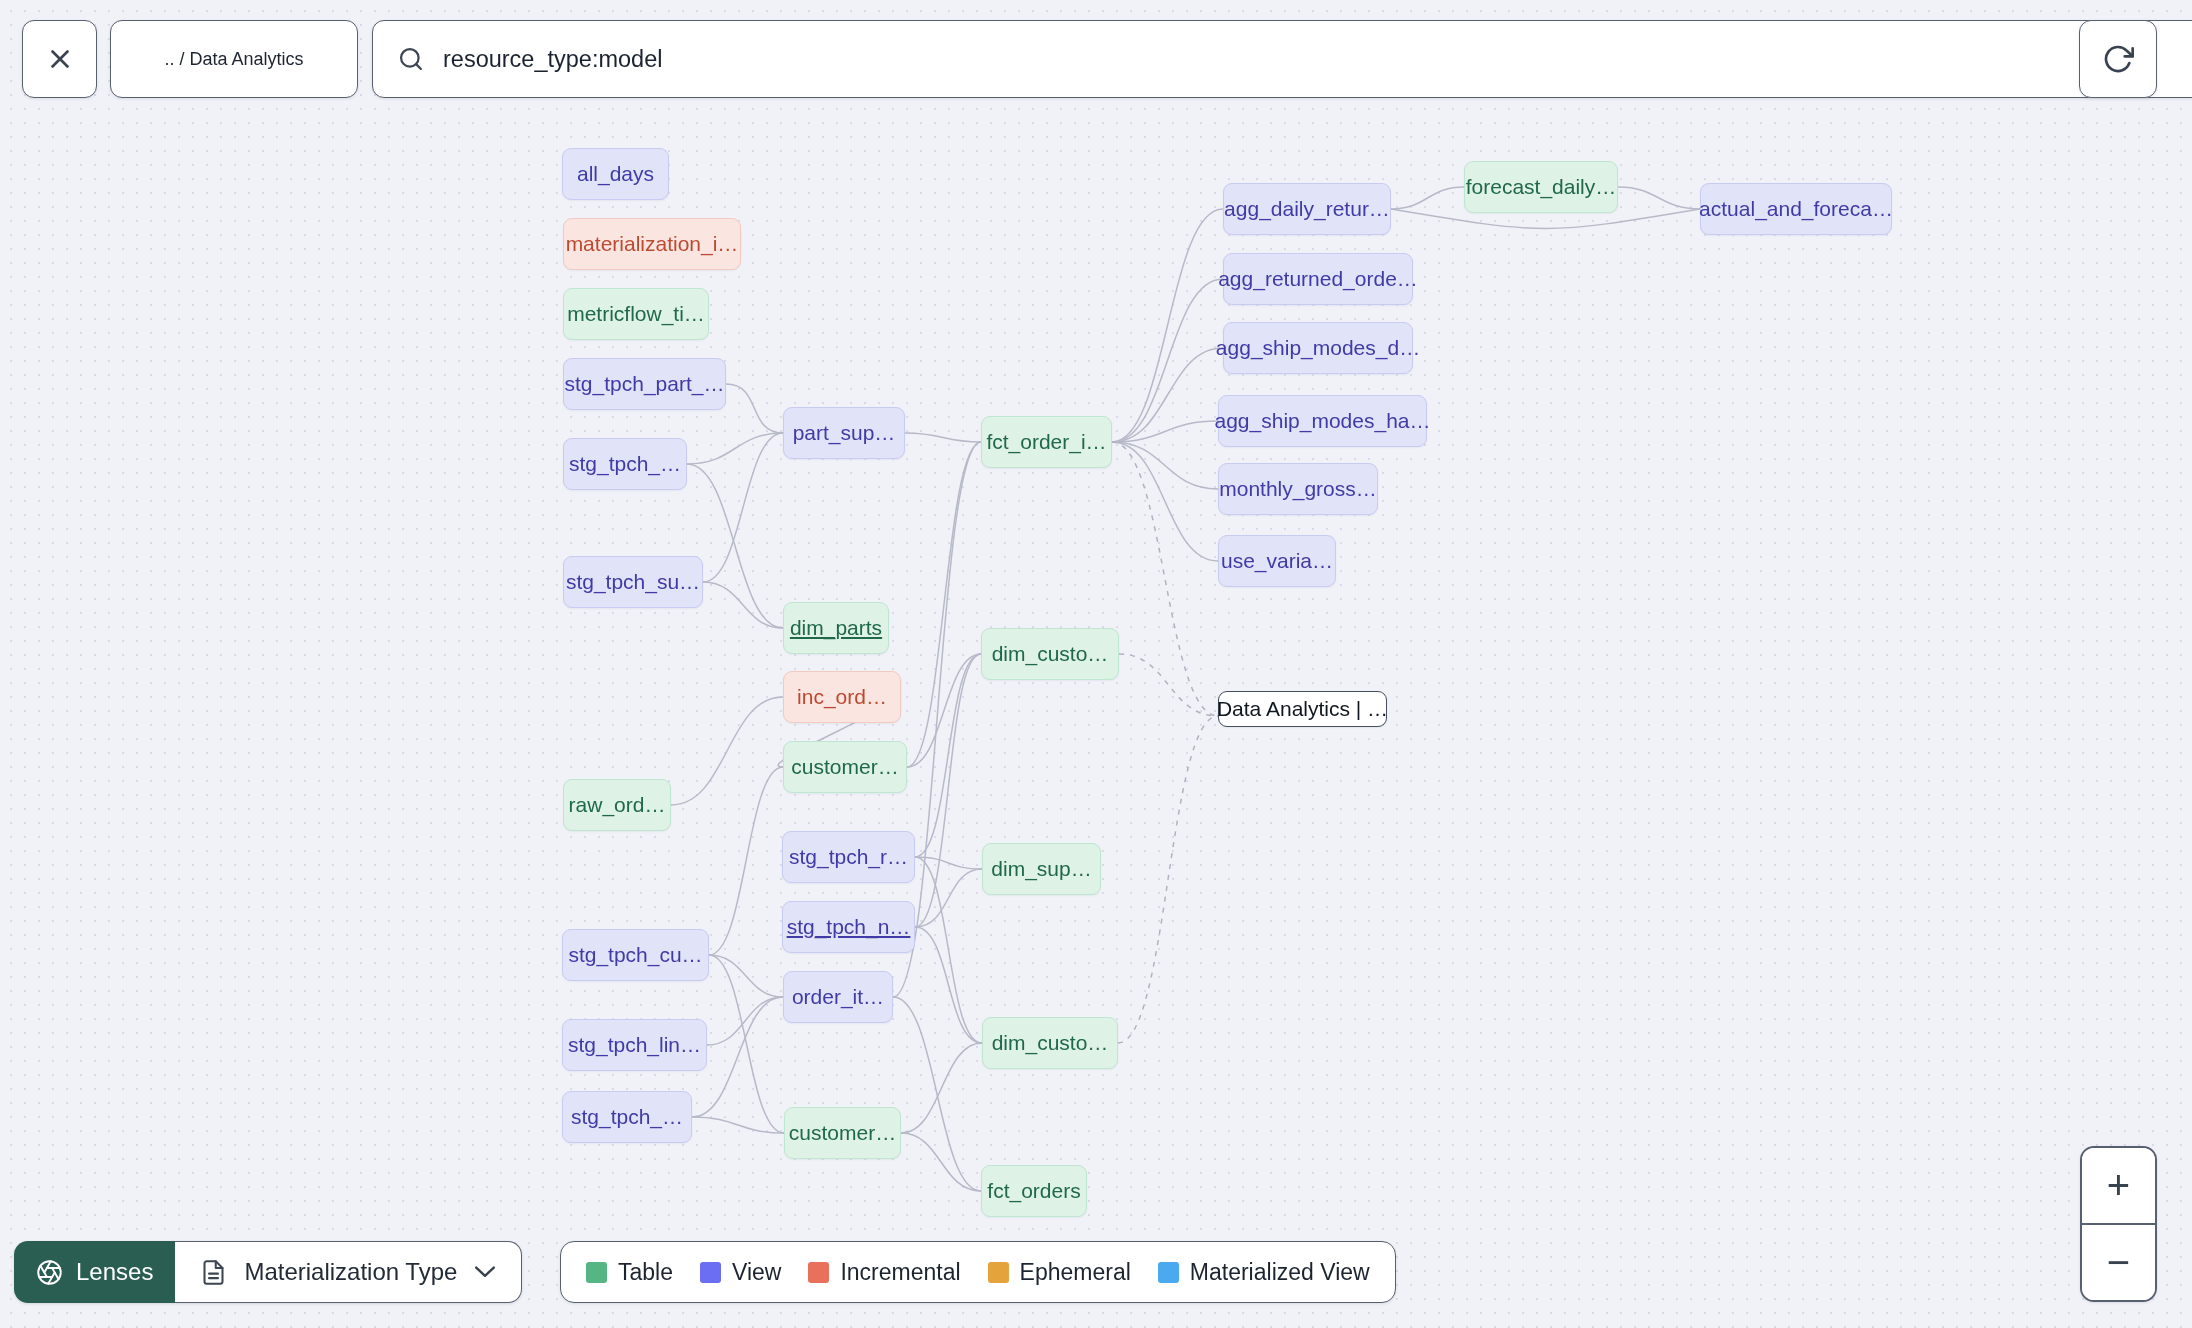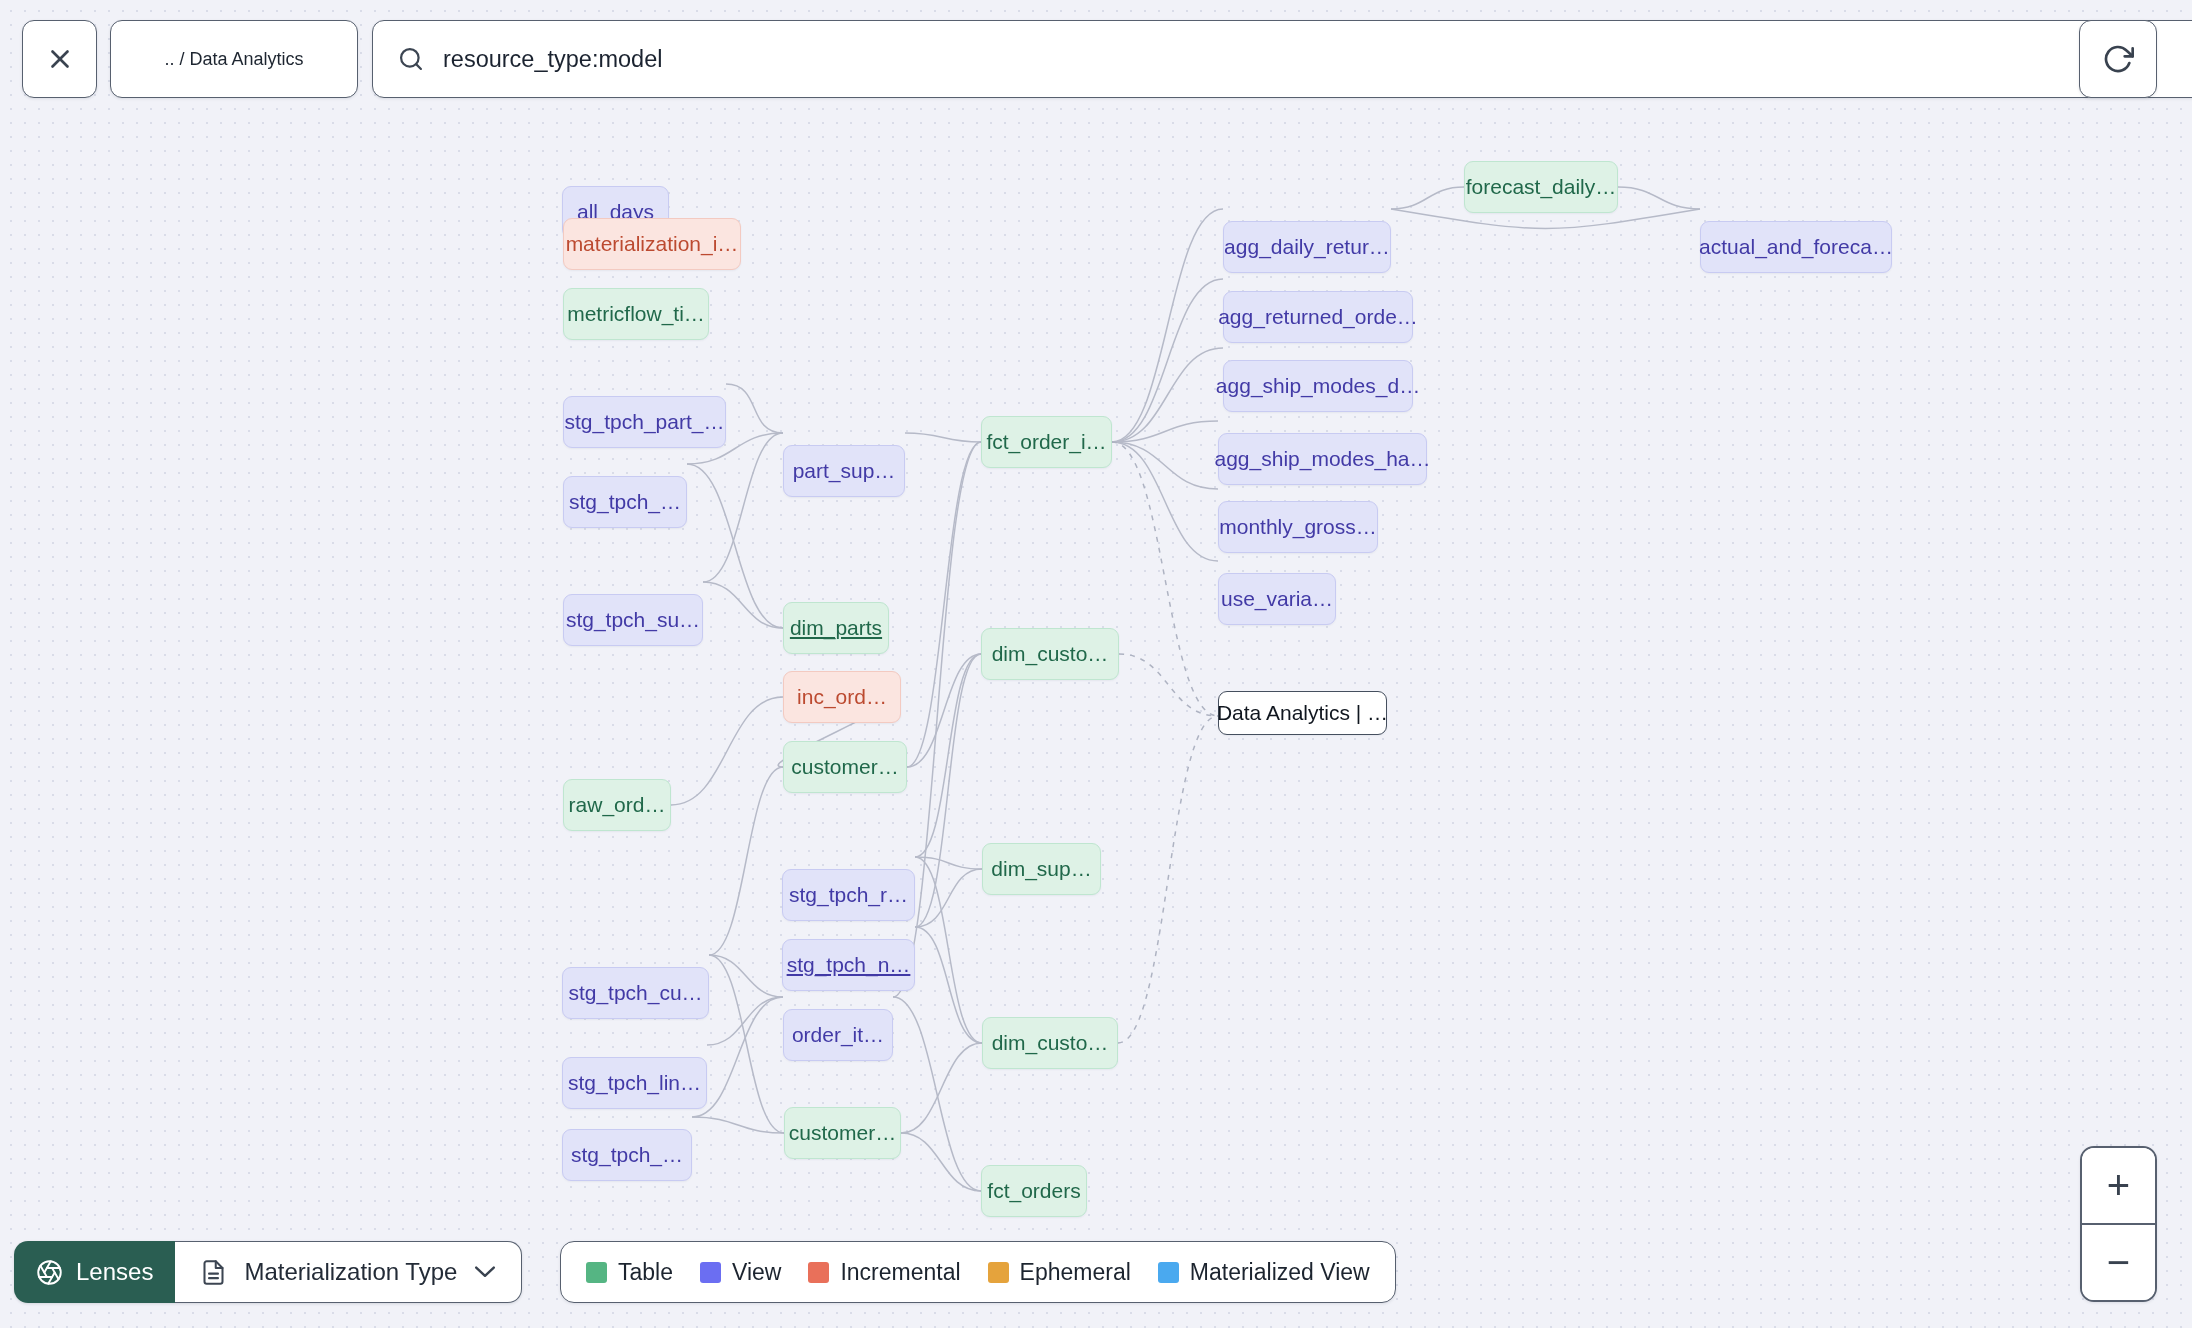--- a/index.html
+++ b/index.html
@@ -13,21 +13,21 @@
     background-size:14px 14px;background-position:4px 4px;}
   #edges{position:absolute;left:0;top:0;z-index:1;}
   #nodes{position:absolute;left:0;top:0;z-index:2;}
   .edge{fill:none;stroke:var(--edge,#b6bac8);stroke-width:1.5;}
   .edge.dashed{stroke:var(--edge-dashed,#aeb3c2);stroke-dasharray:5 6;}
 
   .node{position:absolute;height:52px;box-sizing:border-box;border:1px solid;
     border-radius:9px;display:flex;align-items:center;justify-content:center;
     font-size:21px;white-space:nowrap;cursor:pointer;
     box-shadow:0 1px 2px rgba(40,50,90,.06);}
-  .node.view{background:var(--view-fill,#e1e3f9);border-color:var(--view-border,#c8cbf2);color:var(--view-text,#423aa6);margin-top:38px;}
+  .node.view{background:var(--view-fill,#e1e3f9);border-color:var(--view-border,#c8cbf2);color:var(--view-text,#423aa6);}
   .node.table{background:var(--table-fill,#def2e6);border-color:var(--table-border,#bfe6d0);color:var(--table-text,#20684a);}
   .node.incremental{background:var(--incremental-fill,#fbe5e0);border-color:var(--incremental-border,#f3cac1);color:var(--incremental-text,#bc4a30);}
   .node.selected{background:var(--selected-fill,#ffffff);border:1.6px solid var(--selected-border,#454f5e);color:var(--selected-text,#10161f);}
 
   
   .topbtn{position:absolute;z-index:10;background:#fff;
     border:1.6px solid var(--chrome-border,#57606f);border-radius:12px;
     box-shadow:0 1px 3px rgba(30,40,60,.10);display:flex;align-items:center;
     justify-content:center;color:#222a36;box-sizing:border-box;cursor:pointer;}
   #close-btn{left:22px;top:20px;width:75px;height:78px;}
@@ -133,21 +133,21 @@
       <div class="node table" style="left: 982px; top: 1017px; width: 136px;">dim_custo…</div>
       <div class="node table" style="left: 981px; top: 1165px; width: 106px;">fct_orders</div>
       <div class="node view" style="left: 1223px; top: 183px; width: 168px;">agg_daily_retur…</div>
       <div class="node view" style="left: 1223px; top: 253px; width: 190px;">agg_returned_orde…</div>
       <div class="node view" style="left: 1223px; top: 322px; width: 190px;">agg_ship_modes_d…</div>
       <div class="node view" style="left: 1218px; top: 395px; width: 209px;">agg_ship_modes_ha…</div>
       <div class="node view" style="left: 1218px; top: 463px; width: 160px;">monthly_gross…</div>
       <div class="node view" style="left: 1218px; top: 535px; width: 118px; text-align: right;">use_varia…</div>
       <div class="node table" style="left: 1464px; top: 161px; width: 154px;">forecast_daily…</div>
       <div class="node view" style="left: 1700px; top: 183px; width: 192px;">actual_and_foreca…</div>
-      <div class="node selected" style="left: 1218px; top: 691px; width: 169px; height: 44px; text-align: center;">Data Analytics | …</div>
+      <div class="node selected" style="left: 1218px; top: 691px; width: 169px; height: 36px; text-align: center;">Data Analytics | …</div>
     </div>
 </div>
 
 <div id="close-btn" class="topbtn">
   <span class="iconwrap">
     <svg width="30" height="30" viewBox="0 0 24 24" fill="none" stroke="#3a4350" stroke-width="2.1" stroke-linecap="round">
       <line x1="18" y1="6" x2="6" y2="18"></line>
         <line x1="6" y1="6" x2="18" y2="18"></line>
     </svg>
   </span>

